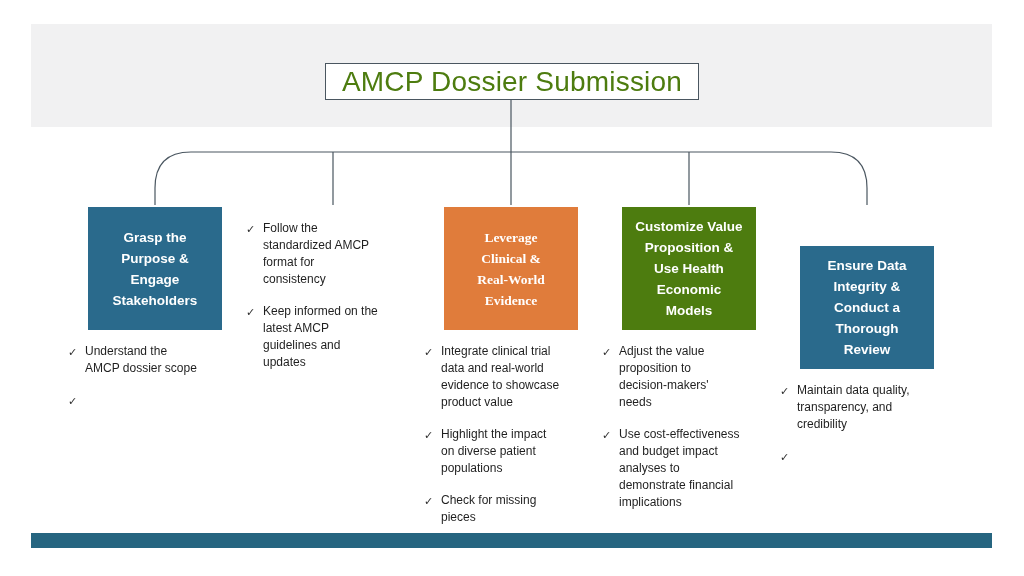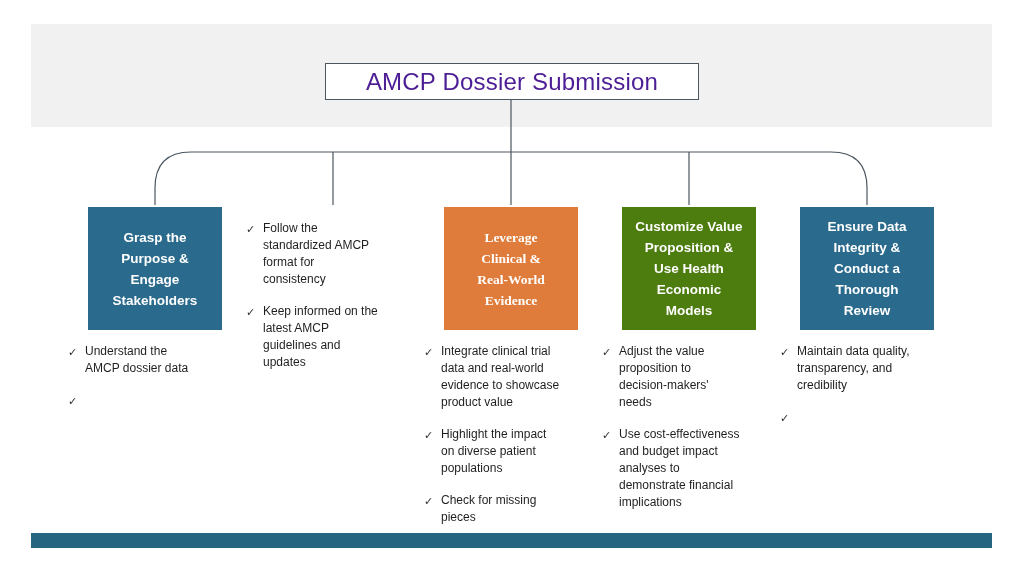--- a/index.html
+++ b/index.html
@@ -22,23 +22,23 @@
     left: 325px; top: 63px;
     width: 374px; height: 37px;
     background: #ffffff;
     border: 1px solid #4A5660;
     box-sizing: border-box;
     display: flex;
     align-items: center;
     justify-content: center;
   }
   .title-text {
-    font-size: 24px;
+    font-size: 28px;
     font-weight: 400;
-    color: #4c1d95;
+    color: #4d7c0f;
     letter-spacing: 0.2px;
     white-space: nowrap;
   }
   .connector {
     position: absolute;
     left: 0; top: 100px;
     width: 1024px; height: 110px;
   }
   .col {
     position: absolute;
@@ -106,21 +106,21 @@
 
   <div class="col" style="left:68px">
     <div class="head" style="background-color: rgb(42, 106, 140); text-align: center;">Grasp the
 Purpose &amp;
 Engage
 Stakeholders</div>
     <div class="bullets">
       <div class="bullet">
         <span class="check">✓</span>
         <span class="btext">Understand the
-AMCP dossier data</span>
+AMCP dossier scope</span>
       </div>
       <div class="bullet">
         <span class="check">✓</span>
       </div>
     </div>
   </div>
 
   <div class="col" style="left:246px">
     <div class="bullets">
       <div class="bullet">
@@ -186,21 +186,21 @@
         <span class="btext">Use cost-effectiveness
 and budget impact
 analyses to
 demonstrate financial
 implications</span>
       </div>
     </div>
   </div>
 
   <div class="col" style="left:780px">
-    <div class="head" style="background-color: rgb(42, 106, 140);">Ensure Data
+    <div class="head" style="background-color: rgb(42, 106, 140); margin-top: 39px;">Ensure Data
 Integrity &amp;
 Conduct a
 Thorough
 Review</div>
     <div class="bullets">
       <div class="bullet">
         <span class="check">✓</span>
         <span class="btext">Maintain data quality,
 transparency, and
 credibility</span>

